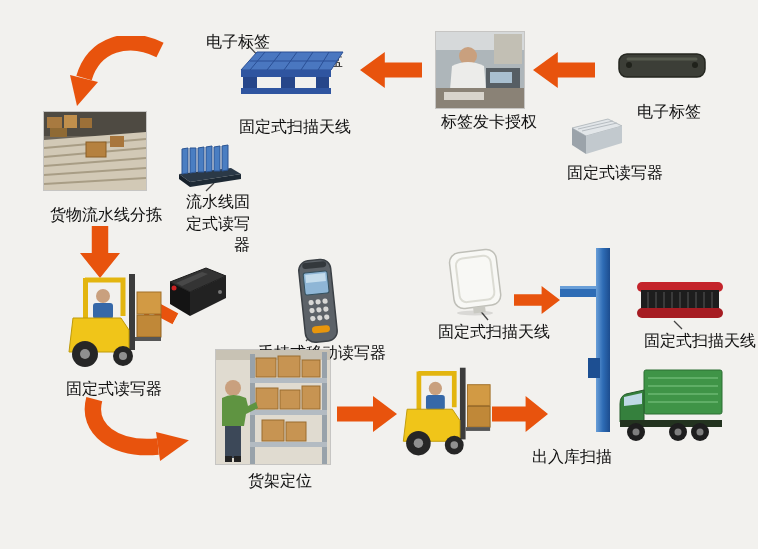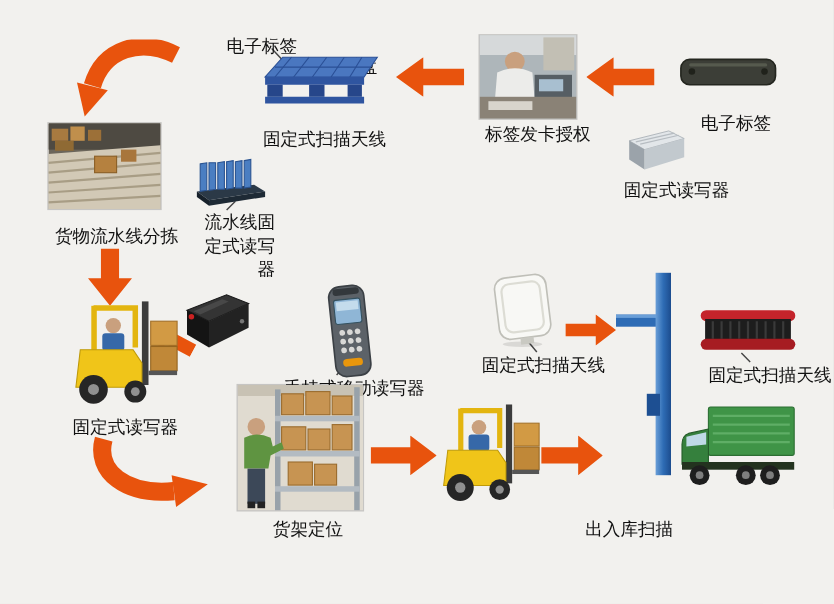--- a/index.html
+++ b/index.html
@@ -314,21 +314,21 @@
             <stop offset="0.5" stop-color="#2e6cb5"></stop>
             <stop offset="1" stop-color="#1c4c8e"></stop>
         </linearGradient>
       </defs>
       <rect x="2" y="40" width="40" height="11" fill="#2e6cb5"></rect>
       <rect x="2" y="40" width="40" height="3" fill="#6a9fd8"></rect>
       <rect x="38" y="2" width="14" height="184" fill="url(#gateg)"></rect>
       <rect x="30" y="112" width="12" height="20" fill="#1d4f92"></rect>
     </svg>
   </div>
-  <div class="lbl" style="left:532px;top:470px">出入库扫描</div>
+  <div class="lbl" style="left:532px;top:446px">出入库扫描</div>
 
   <div class="node" style="left:634px;top:274px;width:92px;height:50px">
     <svg viewBox="0 0 92 50">
       <rect x="3" y="8" width="86" height="10" rx="5" fill="#c4242b"></rect>
       <rect x="7" y="16" width="78" height="20" fill="#1d1d1d"></rect>
       <g stroke="#3a3a3a" stroke-width="2">
         <line x1="14" y1="18" x2="14" y2="34"></line>
           <line x1="22" y1="18" x2="22" y2="34"></line>
         <line x1="30" y1="18" x2="30" y2="34"></line>
           <line x1="38" y1="18" x2="38" y2="34"></line>

